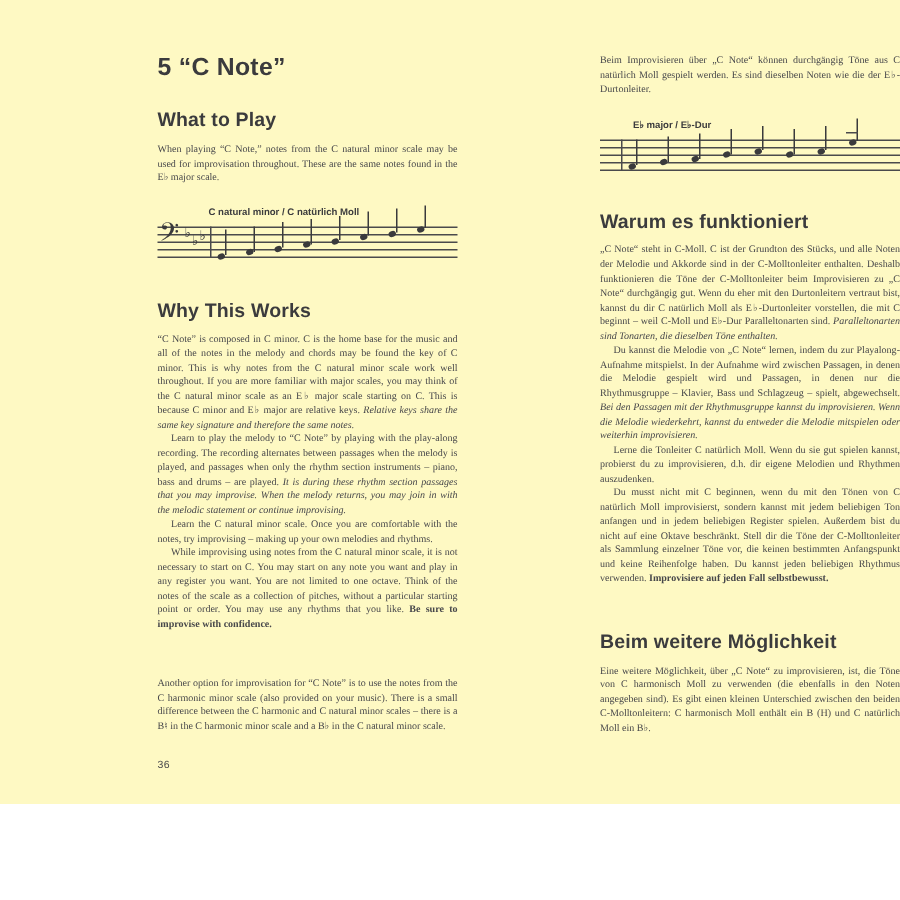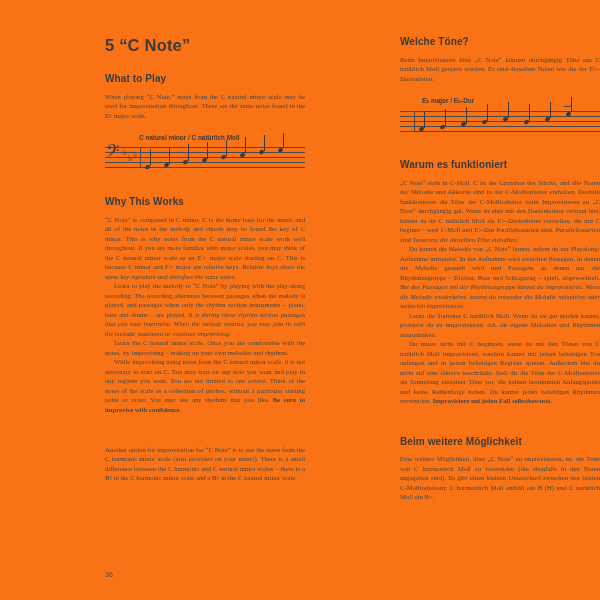--- a/index.html
+++ b/index.html
@@ -12,22 +12,22 @@
     height: 600px;
     overflow: hidden;
     font-family: "Liberation Serif", serif;
     color: #3a3a3c;
     position: relative;
   }
   .page {
     position: absolute;
     left: 0; top: 0;
     width: 600px;
-    height: 600px;
-    background: #f97316;
+    height: 536px;
+    background: #fef9c3;
   }
   .columns {
     position: absolute;
     left: 0;
     top: 36px;
     width: 600px;
     display: flex;
     gap: 0px;
   }
   .col {
@@ -41,21 +41,21 @@
     font-family: "Liberation Sans", sans-serif;
     font-size: 16.5px;
     font-weight: 600;
     color: #3b3b3d;
     letter-spacing: 0.2px;
     margin: 0 0 19px 0;
     line-height: 1.1;
   }
   h2.section {
     font-family: "Liberation Sans", sans-serif;
-    font-size: 10px;
+    font-size: 13px;
     font-weight: 700;
     color: #3b3b3d;
     margin: 0 0 7px 0;
     letter-spacing: 0.1px;
     line-height: 1.15;
   }
   p.body {
     font-family: "Liberation Serif", serif;
     font-size: 6.7px;
     line-height: 1.42;
@@ -211,21 +211,20 @@
       <p class="body">While improvising using notes from the C natural minor scale, it is not necessary to start on C. You may start on any note you want and play in any register you want. You are not limited to one octave. Think of the notes of the scale as a collection of pitches, without a particular starting point or order. You may use any rhythms that you like. <b>Be sure to improvise with confidence.</b></p>
 
       <div class="gap-block"></div>
 
       <p class="body">Another option for improvisation for “C Note” is to use the notes from the C harmonic minor scale (also provided on your music). There is a small difference between the C harmonic and C natural minor scales – there is a B♮ in the C harmonic minor scale and a B♭ in the C natural minor scale.</p>
     </div>
 
     <div class="col col-right">
 
 
-      <h2 class="section">Welche Töne?</h2>
       <p class="body">Beim Improvisieren über „C Note“ können durchgängig Töne aus C natürlich Moll gespielt werden. Es sind dieselben Noten wie die der E♭-Durtonleiter.</p>
 
       <div class="notation">
         <div class="staff-label indent-b">E♭ major / E♭-Dur</div>
         <div class="staff">
           <div class="line" style="top:2px"></div>
           <div class="line" style="top:7px"></div>
           <div class="line" style="top:12px"></div>
           <div class="line" style="top:17px"></div>
           <div class="line" style="top:22px"></div>

